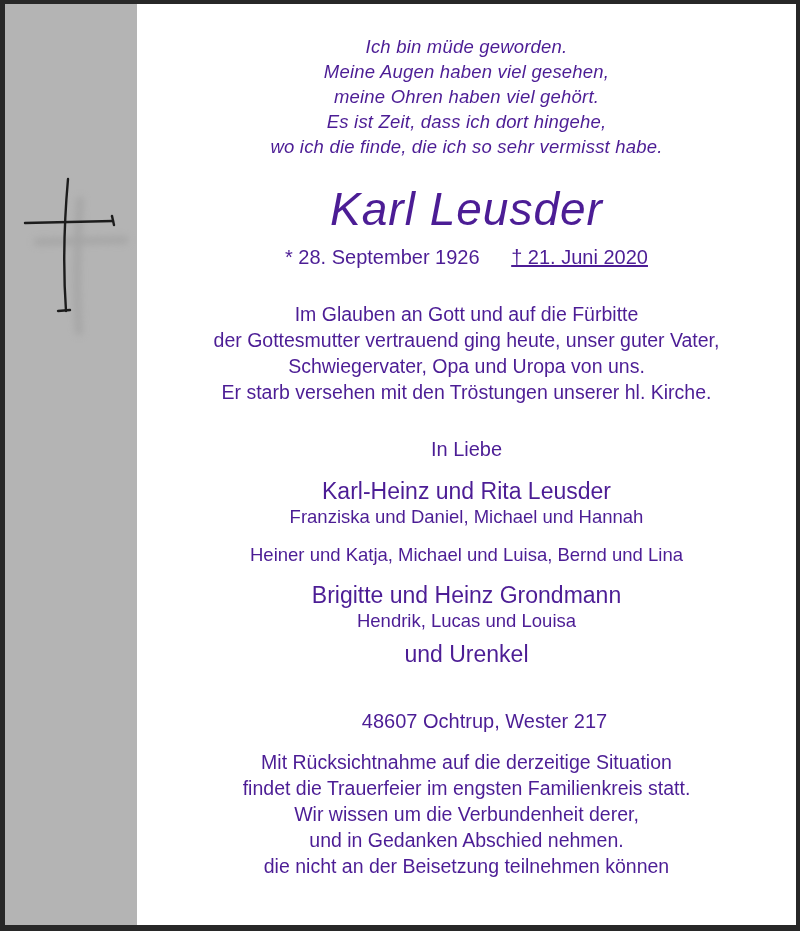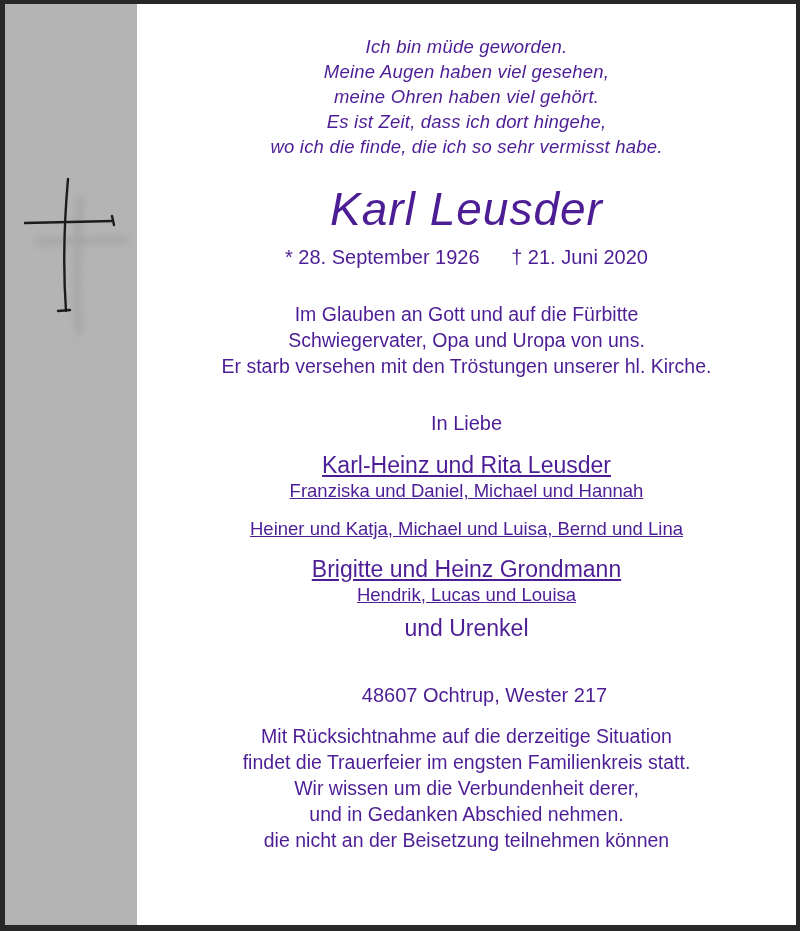--- a/index.html
+++ b/index.html
@@ -55,33 +55,33 @@
     font-weight: 400;
     font-size: 46px;
     line-height: 52px;
     letter-spacing: 1px;
   }
   .dates {
     margin-top: 10px;
     font-size: 20px;
     line-height: 24px;
   }
-  .dates .death { margin-left: 26px; }
+  .dates .death { margin-left: 26px; text-decoration: underline; }
   .intro {
     margin-top: 32px;
     font-size: 19.5px;
     line-height: 26px;
   }
   .salutation {
     margin-top: 32px;
     font-size: 20px;
     line-height: 24px;
   }
   .family-group.first { margin-top: 16px; }
-  .family-group { margin-top: 14px; text-decoration: underline; }
+  .family-group { margin-top: 14px; }
   .family-main {
     font-size: 23px;
     line-height: 28px;
   }
   .family-sub {
     font-size: 18.5px;
     line-height: 24px;
   }
   .urenkel {
     margin-top: 8px;
@@ -139,20 +139,21 @@
 
     <h1 class="name">Karl Leusder</h1>
 
     <div class="dates">
       <span class="birth">* 28. September 1926</span>
       <span class="death">† 21. Juni 2020</span>
     </div>
 
     <div class="intro">
       <div>Im Glauben an Gott und auf die Fürbitte</div>
+      <div>der Gottesmutter vertrauend ging heute, unser guter Vater,</div>
       <div>Schwiegervater, Opa und Uropa von uns.</div>
       <div>Er starb versehen mit den Tröstungen unserer hl. Kirche.</div>
     </div>
 
     <div class="salutation">In Liebe</div>
 
     <div class="family-group first">
       <div class="family-main">Karl-Heinz und Rita Leusder</div>
       <div class="family-sub">Franziska und Daniel, Michael und Hannah</div>
     </div>

